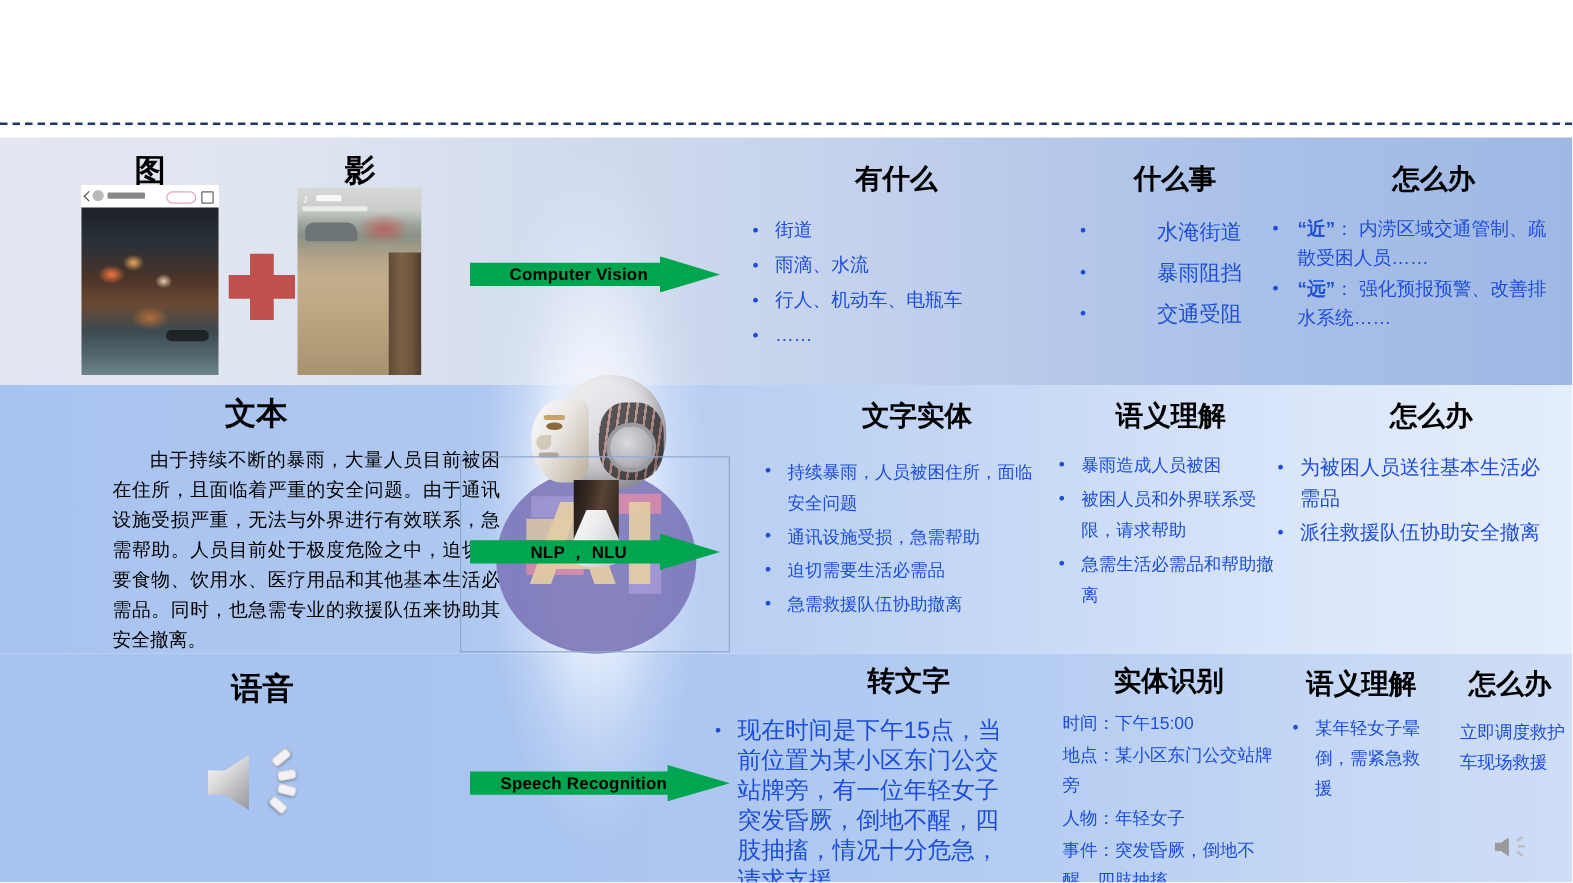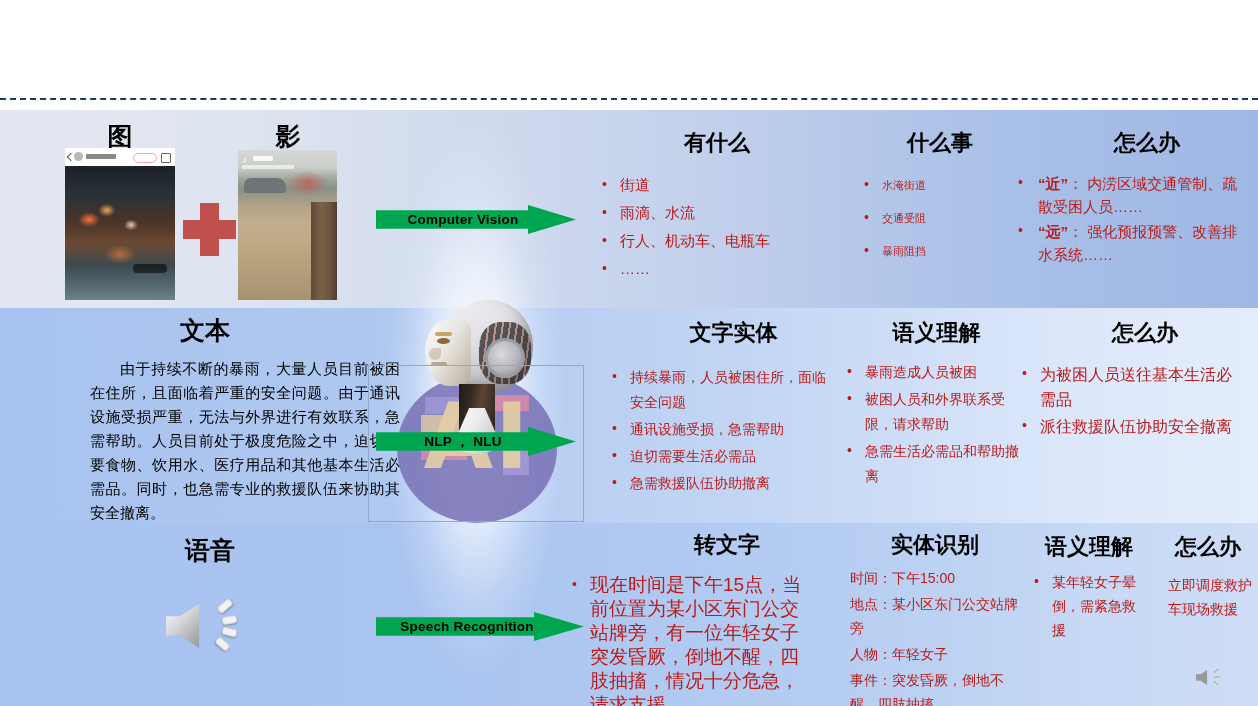--- a/index.html
+++ b/index.html
@@ -177,34 +177,34 @@
 
   
   .modal-label{
     position:absolute;font-size:25px;font-weight:bold;color:#000;text-align:center;
     white-space:nowrap;
   }
   .col-head{
     position:absolute;font-size:22px;font-weight:bold;color:#000;text-align:center;
     white-space:nowrap;
   }
-  .bullets{position:absolute;color:#b91c1c;}
+  .bullets{position:absolute;color:#1d4ed8;}
   .bullets .li{
     position:relative;padding-left:20px;margin-bottom:2px;
   }
   .bullets .li:before{
     content:"•";position:absolute;left:2px;top:-1px;font-size:14px;line-height:inherit;
   }
   .para{position:absolute;color:#000;text-align:justify;}
 
   
   #r1-c1-head{left:632px;top:128px;width:170px;}
   #r1-c1{left:600px;top:172px;width:250px;font-size:15px;line-height:26px;}
   #r1-c2-head{left:885px;top:128px;width:110px;}
-  #r1-c2{left:862px;top:170px;width:175px;font-size:11px;line-height:31px;}
+  #r1-c2{left:862px;top:170px;width:175px;font-size:17px;line-height:31px;text-align:center;}
   #r1-c3-head{left:1092px;top:128px;width:110px;}
   #r1-c3{left:1012px;top:172px;width:238px;font-size:15px;line-height:23px;}
   #r1-c3 .li{padding-left:26px;text-indent:0;}
   #r1-c3 .li:before{left:6px;}
 
   
   #r2-modal{left:155px;top:314px;width:100px;}
   #r2-para{left:48px;top:357px;width:310px;font-size:15px;line-height:24px;text-indent:30px;margin-left:42px;}
   #r2-c1-head{left:661px;top:318px;width:145px;}
   #r2-c1{left:610px;top:365px;width:225px;font-size:14px;line-height:25px;}
@@ -282,22 +282,22 @@
   <div class="bullets" id="r1-c1">
     <div class="li">街道</div>
     <div class="li">雨滴、水流</div>
     <div class="li">行人、机动车、电瓶车</div>
     <div class="li" style="padding-left:20px;">……</div>
   </div>
 
   <div class="col-head" id="r1-c2-head">什么事</div>
   <div class="bullets" id="r1-c2">
     <div class="li">水淹街道</div>
+    <div class="li">暴雨阻挡</div>
     <div class="li">交通受阻</div>
-    <div class="li">暴雨阻挡</div>
   </div>
 
   <div class="col-head" id="r1-c3-head">怎么办</div>
   <div class="bullets" id="r1-c3">
     <div class="li">
       <span class="b">“近”</span><span>： 内涝区域交通管制、疏散受困人员……</span>
     </div>
     <div class="li">
       <span class="b">“远”</span><span>： 强化预报预警、改善排水系统……</span>
     </div>

